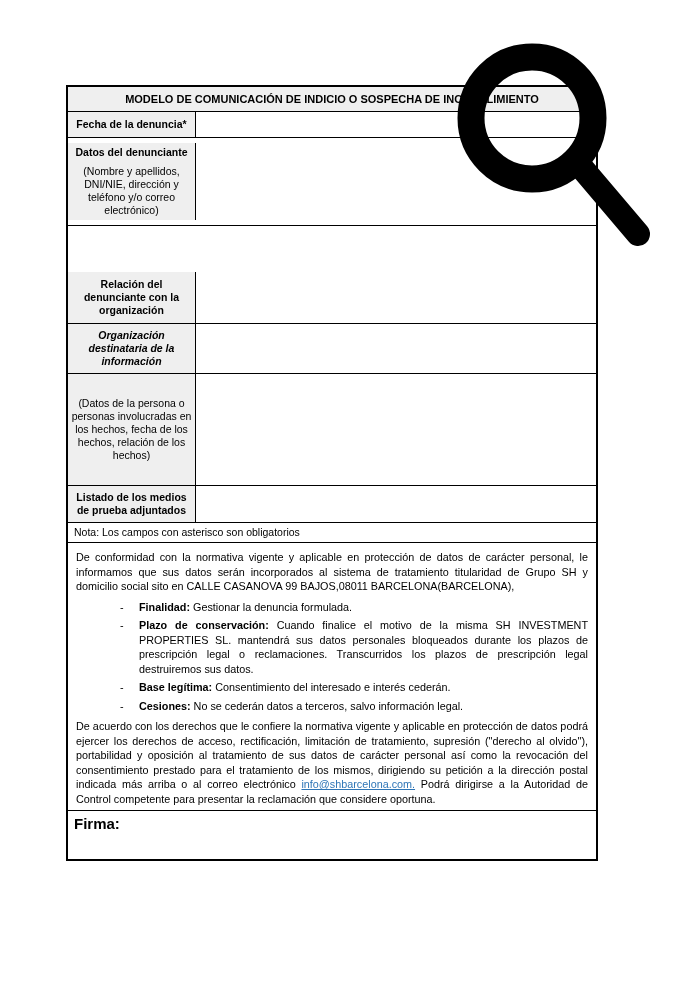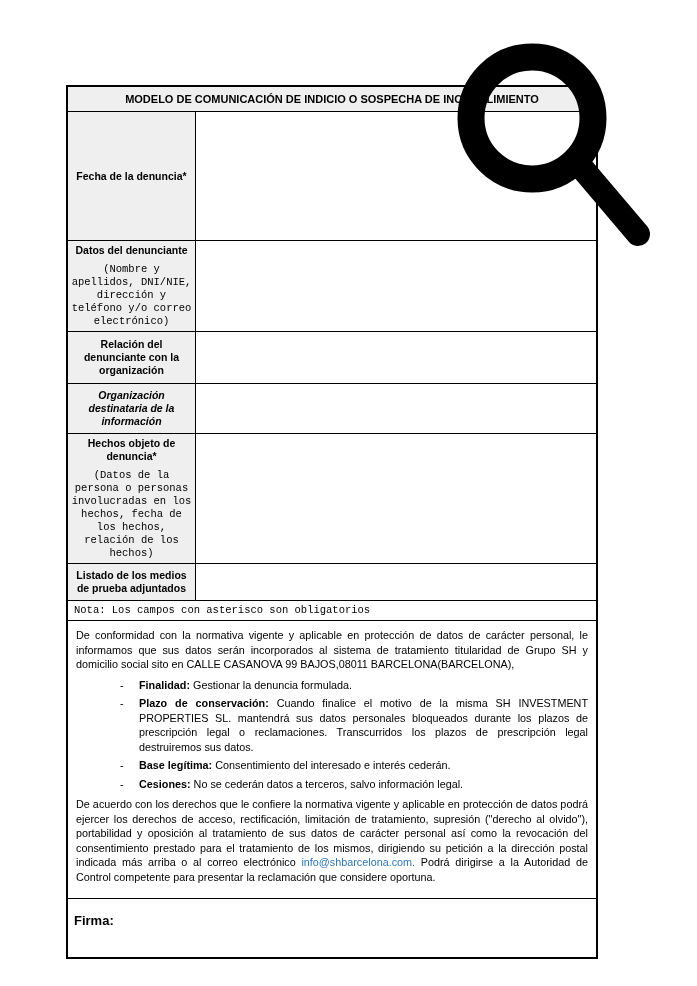--- a/index.html
+++ b/index.html
@@ -31,54 +31,53 @@
     width: 128px; flex: 0 0 128px;
     background: #efefef;
     border-right: 1px solid #000;
     display: flex; flex-direction: column; justify-content: center;
     row-gap: 6px;
     text-align: center;
     padding: 3px 2px;
     font-size: 10.5px; line-height: 13px;
   }
   .label-cell .lbl { font-weight: bold; }
-  .label-cell .sub { font-weight: normal; font-family: Liberation Mono, monospace; }
+  .label-cell .sub { font-weight: normal; }
   .value-cell { flex: 1 1 auto; background: #fff; }
 
-  .r-fecha  { min-height: 26px; flex-direction: column; }
+  .r-fecha  { min-height: 26px; }
   .r-datos  { min-height: 88px; align-items: center; }
-  .r-rel    { min-height: 52px; }
+  .r-rel    { min-height: 52px; margin-top: 46px; }
   .r-org    { min-height: 50px; font-style: italic; }
   .r-hechos { min-height: 112px; }
   .r-listado{ min-height: 37px; gap: 40px; }
 
   .note-row {
     border-bottom: 1px solid #000;
     font-size: 10.5px; line-height: 13px;
     padding: 3px 6px;
     min-height: 20px;
-    font-family: Liberation Mono, monospace;
   }
   .privacy {
     border-bottom: 1px solid #000;
     font-size: 10.8px; line-height: 14.5px;
-    padding: 4px 8px 11px 8px;
+    padding: 4px 8px 1px 8px;
   }
   .privacy p { text-align: justify; margin: 3px 0; }
   .dash-list { margin: 6px 0 6px 44px; list-style: none; }
   .dash-item { display: flex; margin: 4px 0; }
   .dash-item .dash { width: 19px; flex: 0 0 19px; }
   .dash-item .txt { flex: 1 1 auto; text-align: justify; }
   .bold { font-weight: bold; margin-top: 42px; }
-  .mail { color: #2e75b6; cursor: pointer; }
+  .mail { color: #2e75b6; text-decoration: underline; cursor: pointer; }
 
   .firma-row {
     min-height: 48px;
     padding: 4px 6px;
-    font-size: 13px; font-weight: bold; margin-top: 10px;
+    font-size: 15px; font-weight: bold;
   }
 
   .magnifier {
     position: absolute; left: 440px; top: 30px;
     width: 240px; height: 230px;
     z-index: 10;
     pointer-events: none;
   }
 </style>
 </head>
@@ -114,21 +113,20 @@
 
     <div class="frow r-org">
       <div class="label-cell">
         <div class="lbl">Organización destinataria de la información</div>
       </div>
       <div class="value-cell"></div>
     </div>
 
     <div class="frow r-hechos">
       <div class="label-cell">
-        <div class="lbl">Hechos objeto de denuncia*</div>
         <div class="sub">(Datos de la persona o personas involucradas en los hechos, fecha de los hechos, relación de los hechos)</div>
       </div>
       <div class="value-cell"></div>
     </div>
 
     <div class="frow r-listado">
       <div class="label-cell">
         <div class="lbl">Listado de los medios de prueba adjuntados</div>
       </div>
       <div class="value-cell"></div>

